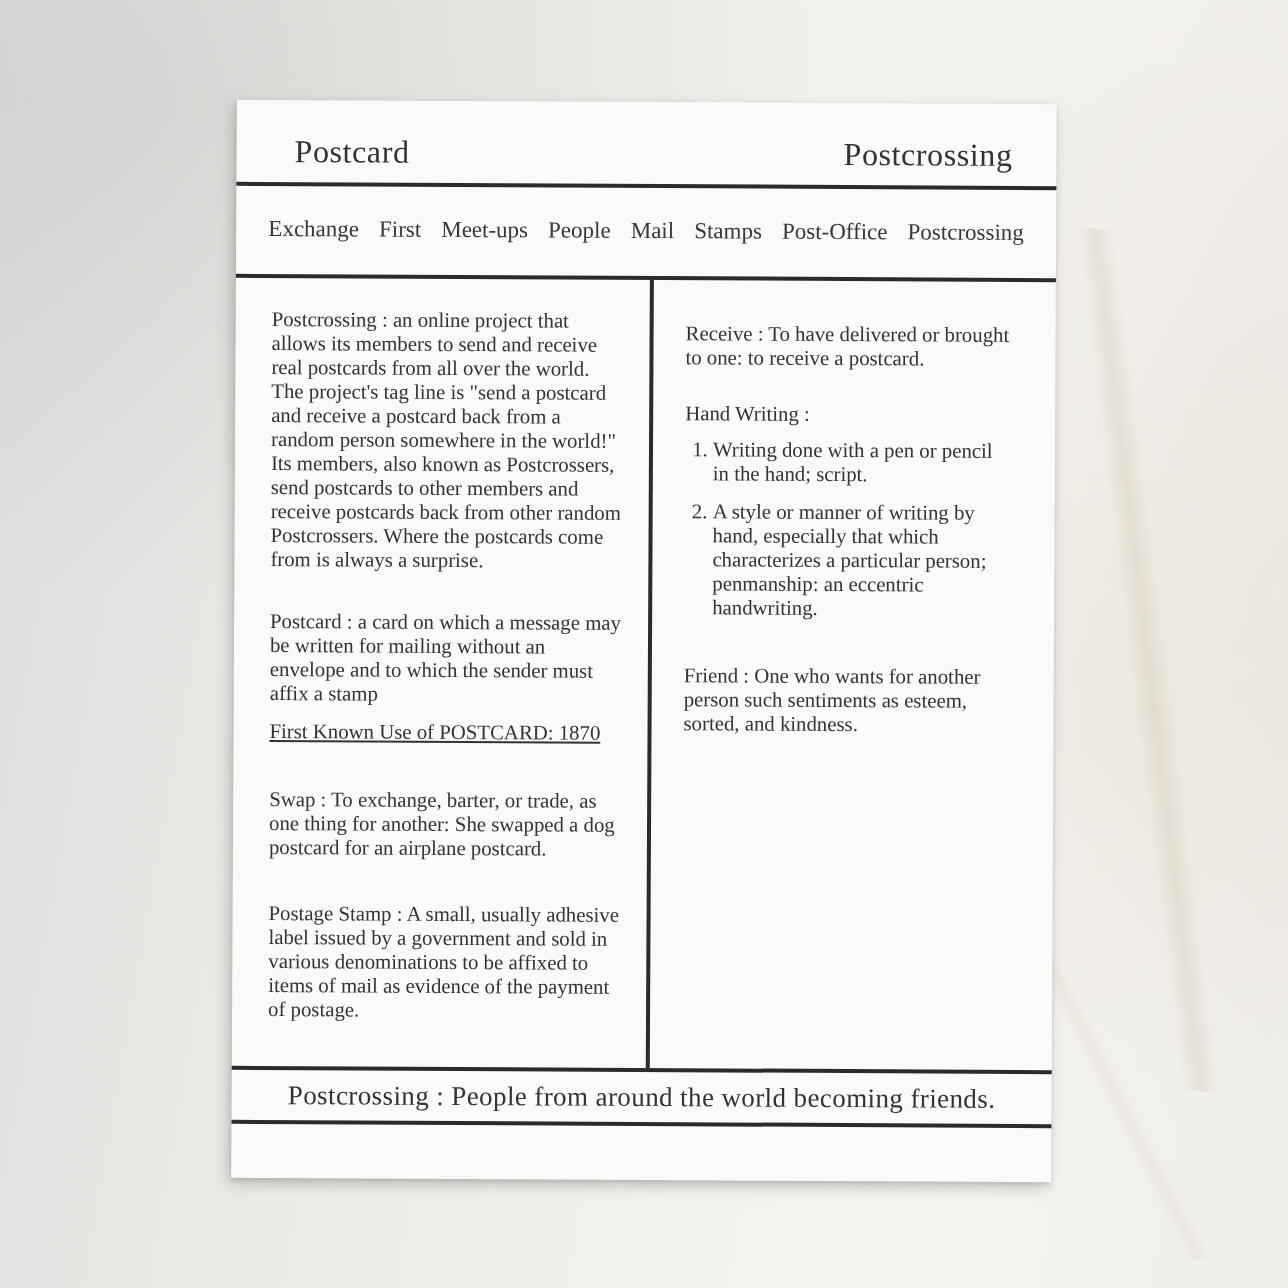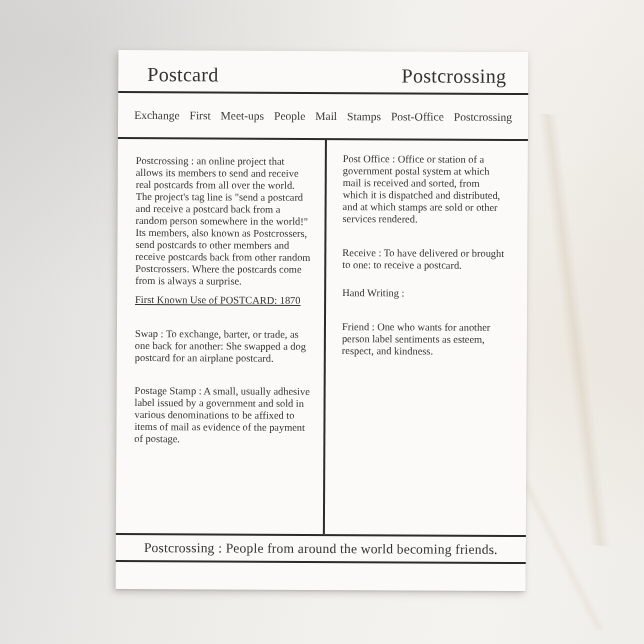--- a/index.html
+++ b/index.html
@@ -25,21 +25,21 @@
     transform: rotate(0.3deg); transform-origin: 50% 50%;
     box-shadow: -2px 3px 7px rgba(110,105,100,0.35), 0 1px 2px rgba(0,0,0,0.12);
     color: #2e2e2e;
   }
   .rule { height: 2px; background: #2b2b2b; }
 
   .card-header {
     height: 41px; display: flex; justify-content: space-between; align-items: flex-end;
     padding: 0 22px 5px 29px; box-sizing: border-box;
   }
-  .title { font-size: 20px; letter-spacing: 0.3px; color: #333; }
+  .title { font-size: 16px; letter-spacing: 0.3px; color: #333; }
 
   .keyword-row {
     height: 44px; display: flex; align-items: center; justify-content: center;
     font-size: 11.5px; color: #383838;
   }
   .keyword-row span { margin: 13px 5px; white-space: nowrap; }
 
   .columns { display: flex; height: 394px; box-sizing: border-box; }
   .col { box-sizing: border-box; font-size: 10.4px; line-height: 12px; color: #333; }
   .col-left  { width: 209px; border-right: 2px solid #2b2b2b; padding: 0 13px 0 18px; }
@@ -91,30 +91,34 @@
     <span>Post-Office</span>
     <span>Postcrossing</span>
   </div>
 
   <div class="rule"></div>
 
   <div class="columns">
 
     <div class="col col-left">
       <p class="lp1">Postcrossing : an online project that allows its members to send and receive real postcards from all over the world. The project's tag line is "send a postcard and receive a postcard back from a random person somewhere in the world!" Its members, also known as Postcrossers, send postcards to other members and receive postcards back from other random Postcrossers. Where the postcards come from is always a surprise.</p>
+      <p class="lp2">Postcard : a card on which a message may be written for mailing without an envelope and to which the sender must affix a stamp</p>
       <p class="lp3">First Known Use of POSTCARD: 1870</p>
-      <p class="lp4">Swap : To exchange, barter, or trade, as one back for another: She swapped a dog postcard for an airplane postcard.</p>
+      <p class="lp4">Swap : To exchange, barter, or trade, as one thing for another: She swapped a dog postcard for an airplane postcard.</p>
       <p class="lp5">Postage Stamp : A small, usually adhesive label issued by a government and sold in various denominations to be affixed to items of mail as evidence of the payment of postage.</p>
     </div>
 
     <div class="col col-right">
-      <p class="rp1">Post Office : Office or station of a government postal system at which mail is received and sorted, from which it is dispatched and distributed, and at which stamps are sold or other services rendered.</p>
       <p class="rp3">Receive : To have delivered or brought to one: to receive a postcard.</p>
       <p class="rp4">Hand Writing :</p>
-      <p class="rp5">Friend : One who wants for another person label sentiments as esteem, respect, and kindness.</p>
+      <ol class="hw-list">
+        <li>Writing done with a pen or pencil in the hand; script.</li>
+        <li>A style or manner of writing by hand, especially that which characterizes a particular person; penmanship: an eccentric handwriting.</li>
+      </ol>
+      <p class="rp5">Friend : One who wants for another person such sentiments as esteem, sorted, and kindness.</p>
     </div>
 
   </div>
 
   <div class="rule"></div>
 
   <div class="footer-band">Postcrossing : People from around the world becoming friends.</div>
 
   <div class="rule"></div>
 

